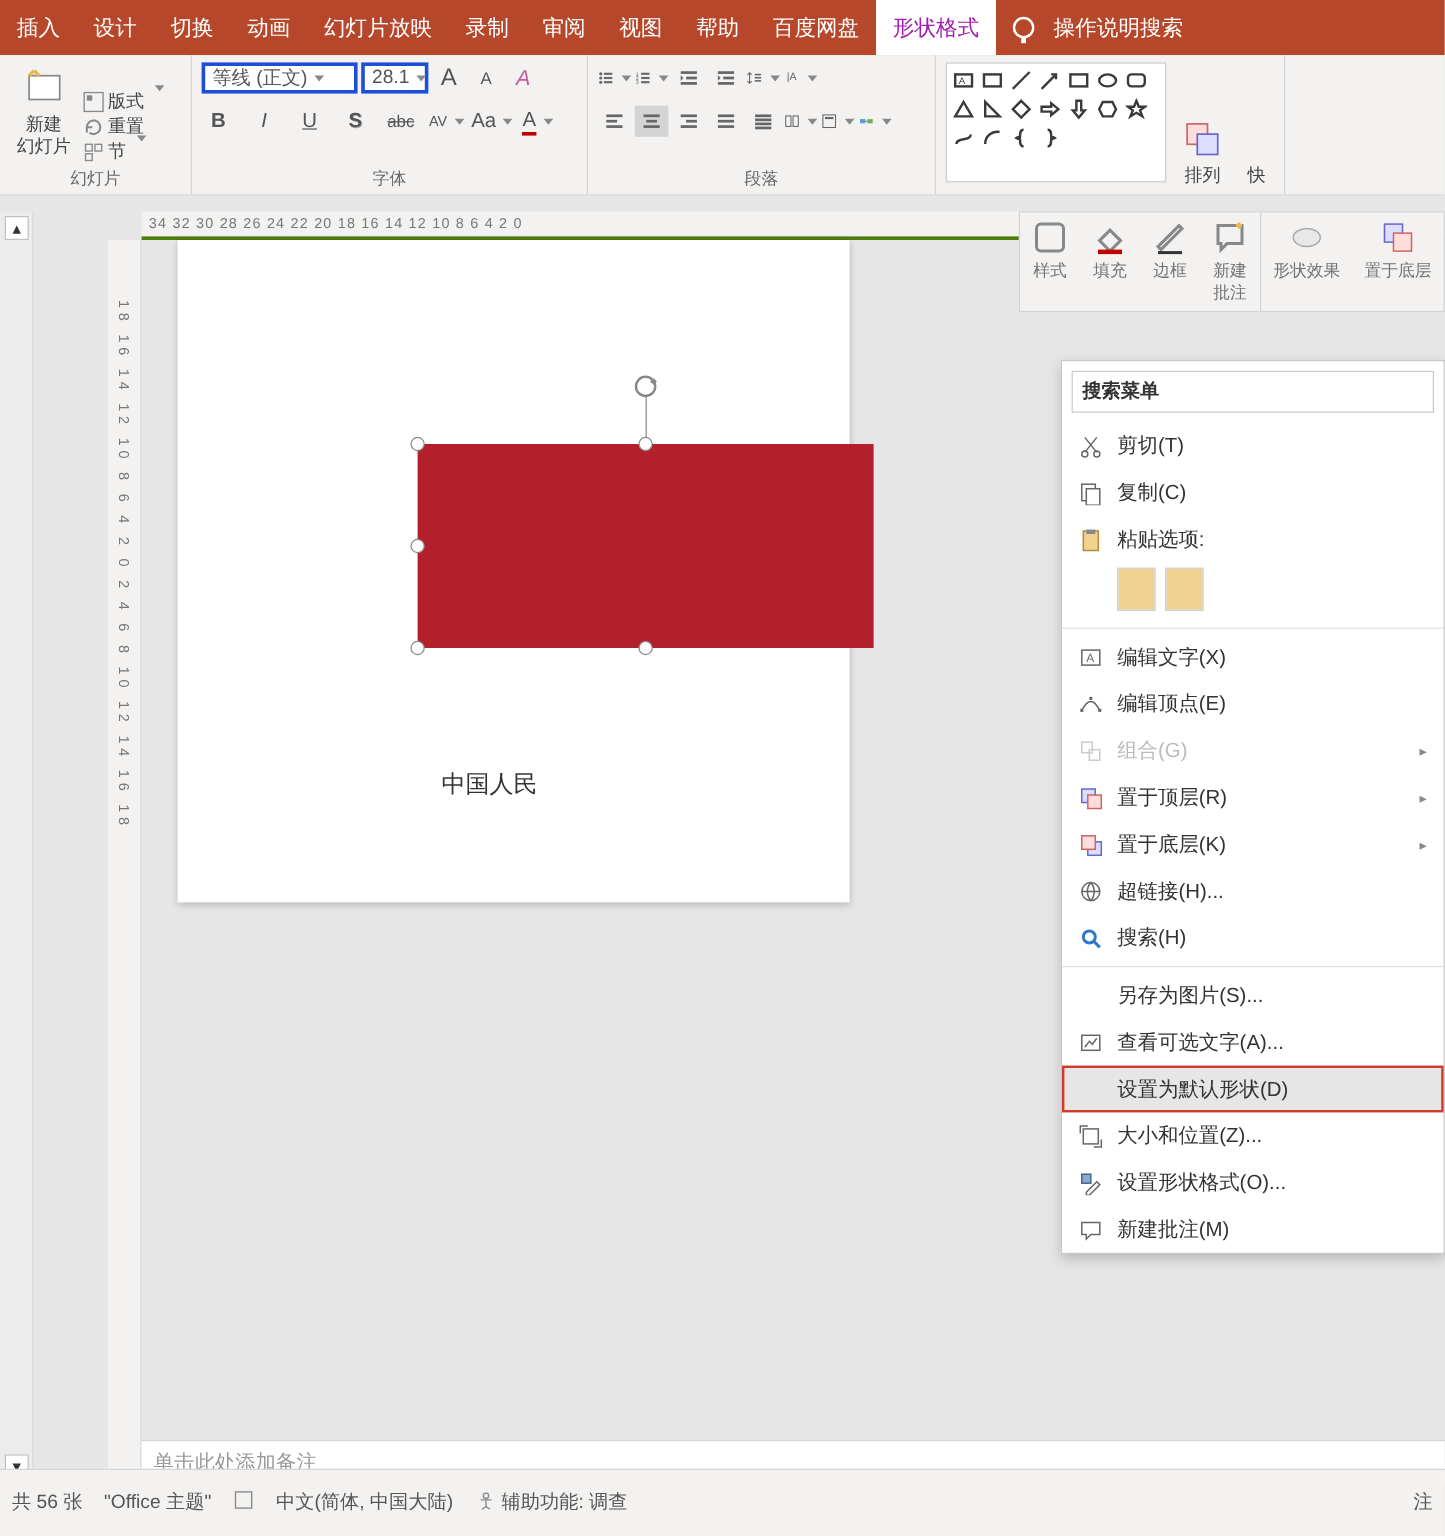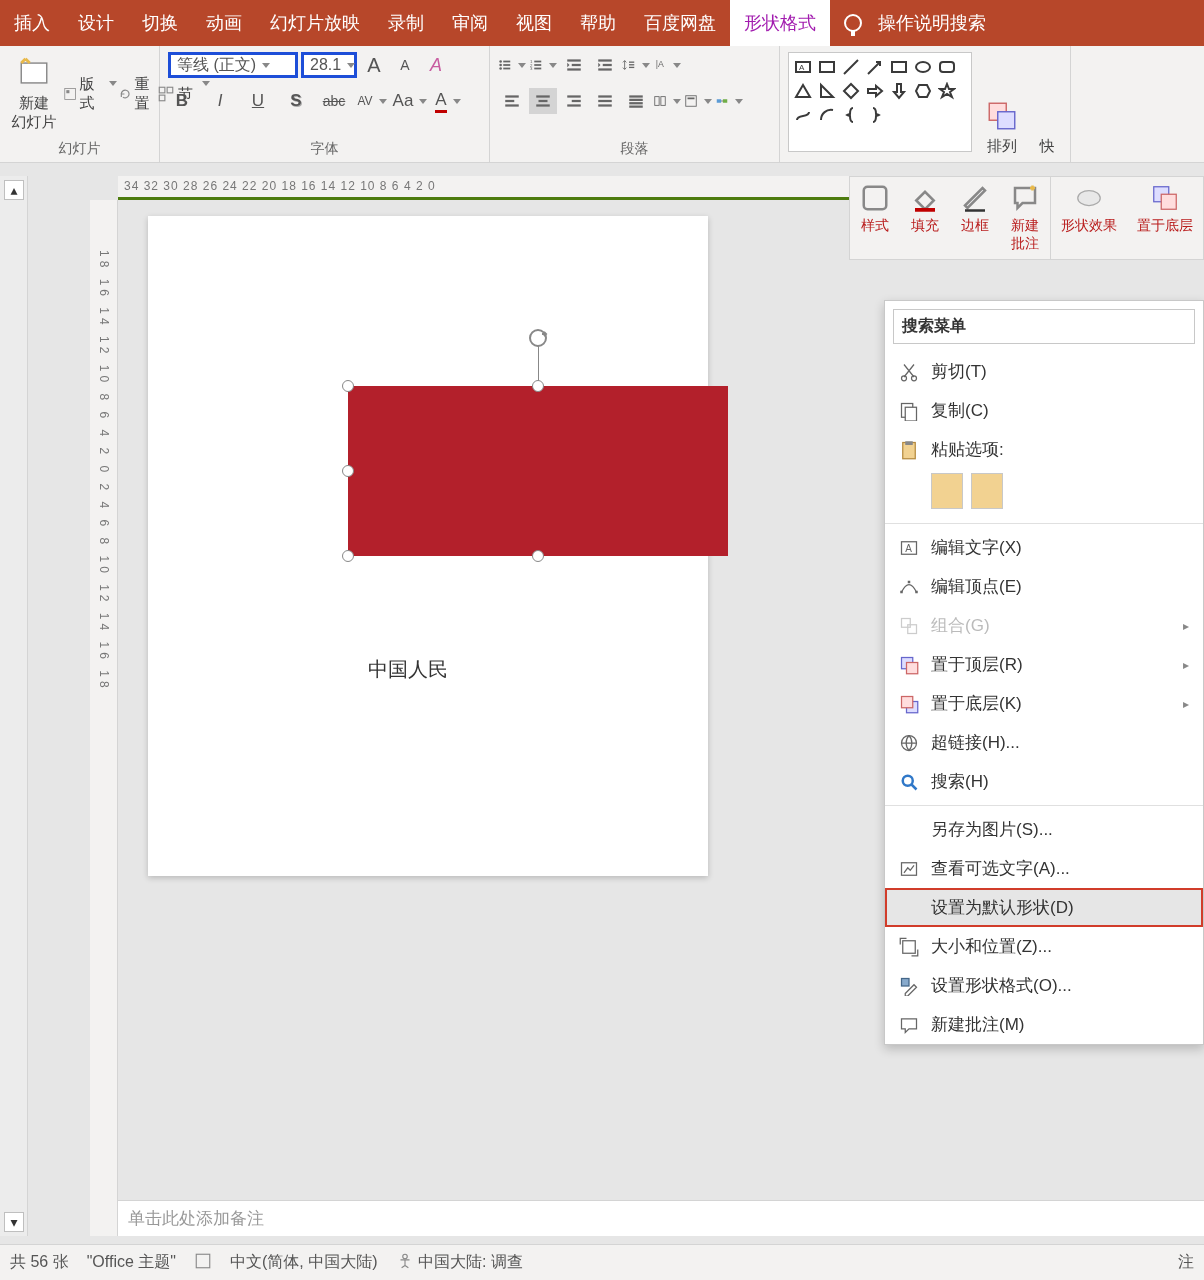--- a/index.html
+++ b/index.html
@@ -11,67 +11,67 @@
 .tab.search{display:flex;align-items:center;gap:16px}
 .bulb{width:18px;height:18px;border:2px solid #fff;border-radius:50%;position:relative}
 .bulb:after{content:"";position:absolute;bottom:-6px;left:5px;width:4px;height:6px;background:#fff}
 
 .ribbon{display:flex;background:#f3f2f1;border-bottom:1px solid #d4d4d4}
 .group{border-right:1px solid #d4d4d4;padding:6px 8px 2px;display:flex;flex-direction:column}
 .group-body{flex:1;display:flex;gap:4px}
 .group-label{text-align:center;font-size:14px;color:#666;padding:4px 0 2px}
 .vbtn{display:flex;flex-direction:column;align-items:center;justify-content:flex-end;gap:4px;padding:4px 6px;min-width:52px;font-size:15px;color:#444}
 .vbtn .ic{width:34px;height:34px}
-.stack{display:flex;flex-direction:row;gap:2px;justify-content:flex-end}
+.stack{display:flex;flex-direction:column;gap:2px;justify-content:flex-end}
 .row{display:flex;align-items:center;gap:3px}
 .sm{font-size:15px;color:#444}
 .combo{border:3px solid #1d4ed8;background:#fff;height:26px;display:flex;align-items:center;padding:0 6px;font-size:16px;color:#555}
 .combo.font{width:130px}
 .combo.size{width:56px}
 .dd:after{content:"";margin-left:6px;border-left:4px solid transparent;border-right:4px solid transparent;border-top:5px solid #888}
 .ibtn{width:28px;height:26px;display:flex;align-items:center;justify-content:center;color:#555;font-size:17px}
 .ibtn svg{width:18px;height:18px}
 
 .gallery{width:184px;height:100px;border:1px solid #c8c8c8;background:#fff;display:flex;flex-wrap:wrap;align-content:flex-start;padding:4px;gap:4px}
 .gallery .sh{width:20px;height:20px;display:flex;align-items:center;justify-content:center}
 .gallery .sh svg{width:18px;height:18px;stroke:#3a3a3a;fill:none;stroke-width:2}
 
 .mini{position:absolute;right:0;top:176px;background:#f3f2f1;border:1px solid #d4d4d4;display:flex}
-.mini .mbtn{display:flex;flex-direction:column;align-items:center;padding:6px 10px;font-size:14px;color:#b91c1c;gap:4px}
+.mini .mbtn{display:flex;flex-direction:column;align-items:center;padding:6px 10px;font-size:14px;color:#737373;gap:4px}
 .mini .mbtn .ic{width:30px;height:30px}
 .mini .sep{width:1px;background:#d4d4d4}
 
 .work{position:absolute;left:0;right:0;top:176px;bottom:44px;display:flex}
 .thumbs{width:28px;background:#ececec;border-right:1px solid #d4d4d4;position:relative}
 .sbarBtn{position:absolute;width:20px;height:20px;left:4px;background:#fff;border:1px solid #bfbfbf;display:flex;align-items:center;justify-content:center}
 .canvasWrap{flex:1;position:relative;background:#e6e6e6;overflow:hidden}
 .hruler{position:absolute;left:90px;right:0;top:0;height:24px;background:#f3f2f1;border-bottom:3px solid #4d7c0f;font-size:12px;color:#777;letter-spacing:1px;padding:3px 6px;white-space:nowrap;overflow:hidden}
 .vruler{position:absolute;left:62px;top:24px;bottom:0;width:28px;background:#f3f2f1;border-right:1px solid #d4d4d4;font-size:12px;color:#777;display:flex;flex-direction:column;align-items:center;padding-top:50px}
 .vruler span{writing-mode:vertical-rl;letter-spacing:4px}
-.slide{position:absolute;left:120px;top:40px;width:560px;height:660px;background:#fff;box-shadow:0 2px 6px rgba(0,0,0,.2)}
+.slide{position:absolute;left:120px;top:24px;width:560px;height:552px;background:#fff;box-shadow:0 2px 6px rgba(0,0,0,.2)}
 .shape{position:absolute;left:200px;top:170px;width:380px;height:170px;background:#b3202b}
 .handle{position:absolute;width:12px;height:12px;background:#fff;border:1px solid #888;border-radius:50%}
 .rothandle{position:absolute;left:50%;top:-60px;transform:translateX(-50%);width:24px;height:24px}
 .rothandle svg{width:24px;height:24px;stroke:#888;fill:none;stroke-width:2}
 .rotline{position:absolute;left:50%;top:-40px;width:1px;height:40px;background:#888}
 .txt{position:absolute;left:220px;top:440px;font-size:20px;color:#333}
 .notes{position:absolute;left:90px;right:0;bottom:0;height:36px;background:#fff;border-top:1px solid #d4d4d4;color:#999;font-size:17px;padding:6px 10px}
 
 .ctx{position:absolute;right:0;top:300px;width:320px;background:#fff;border:1px solid #c8c8c8;box-shadow:0 4px 10px rgba(0,0,0,.2);font-size:17px;color:#333}
 .ctx .srch{margin:8px;border:1px solid #c8c8c8;padding:6px 8px;font-size:16px;color:#333;font-weight:600}
 .ctx .item{display:flex;align-items:center;gap:12px;padding:8px 14px;position:relative}
 .ctx .item.disabled{color:#bbb}
 .ctx .item.hi{background:#e6e6e6;border:2px solid #d13c2a;padding:6px 12px}
 .ctx .item .arr{position:absolute;right:14px;color:#888;font-size:12px}
 .ctx .item .ic{width:20px;height:20px;flex:none}
 .ctx hr{border:none;border-top:1px solid #e0e0e0;margin:4px 0}
 .pasteOpts{display:flex;gap:8px;padding:4px 14px 10px 46px}
 .pasteOpts .po{width:32px;height:36px;border:1px solid #c8c8c8}
 
-.status{position:absolute;left:0;right:0;bottom:0;height:36px;background:#f3f2f1;border-top:1px solid #d4d4d4;display:flex;align-items:center;font-size:16px;color:#555;padding:0 10px;gap:18px}
+.status{position:absolute;left:0;right:0;bottom:0;height:56px;background:#f3f2f1;border-top:1px solid #d4d4d4;display:flex;align-items:center;font-size:16px;color:#555;padding:0 10px;gap:18px}
 .status .r{margin-left:auto}
 
 .ic svg{width:100%;height:100%}
 </style>
 </head>
 <body>
 
 <div class="tabs">
   <div class="tab">插入</div>
   <div class="tab">设计</div>
@@ -583,15 +583,15 @@
 <div class="status">
   <span>共 56 张</span>
   <span>"Office 主题"</span>
   <span><svg width="18" height="18" viewBox="0 0 16 16">
         <rect x="2" y="2" width="12" height="12" fill="none" stroke="#888"></rect>
       </svg></span>
   <span>中文(简体, 中国大陆)</span>
   <span><svg width="18" height="18" viewBox="0 0 16 16" style="vertical-align:-3px">
         <circle cx="8" cy="4" r="2" fill="none" stroke="#888"></circle>
         <path d="M4 7h8M8 7v5m-3 2l3-2 3 2" stroke="#888" fill="none"></path>
-      </svg> <span>中国大陆: 调查</span></span>
+      </svg> <span>辅助功能: 调查</span></span>
   <span class="r">注</span>
 </div>
 
 </body></html>

